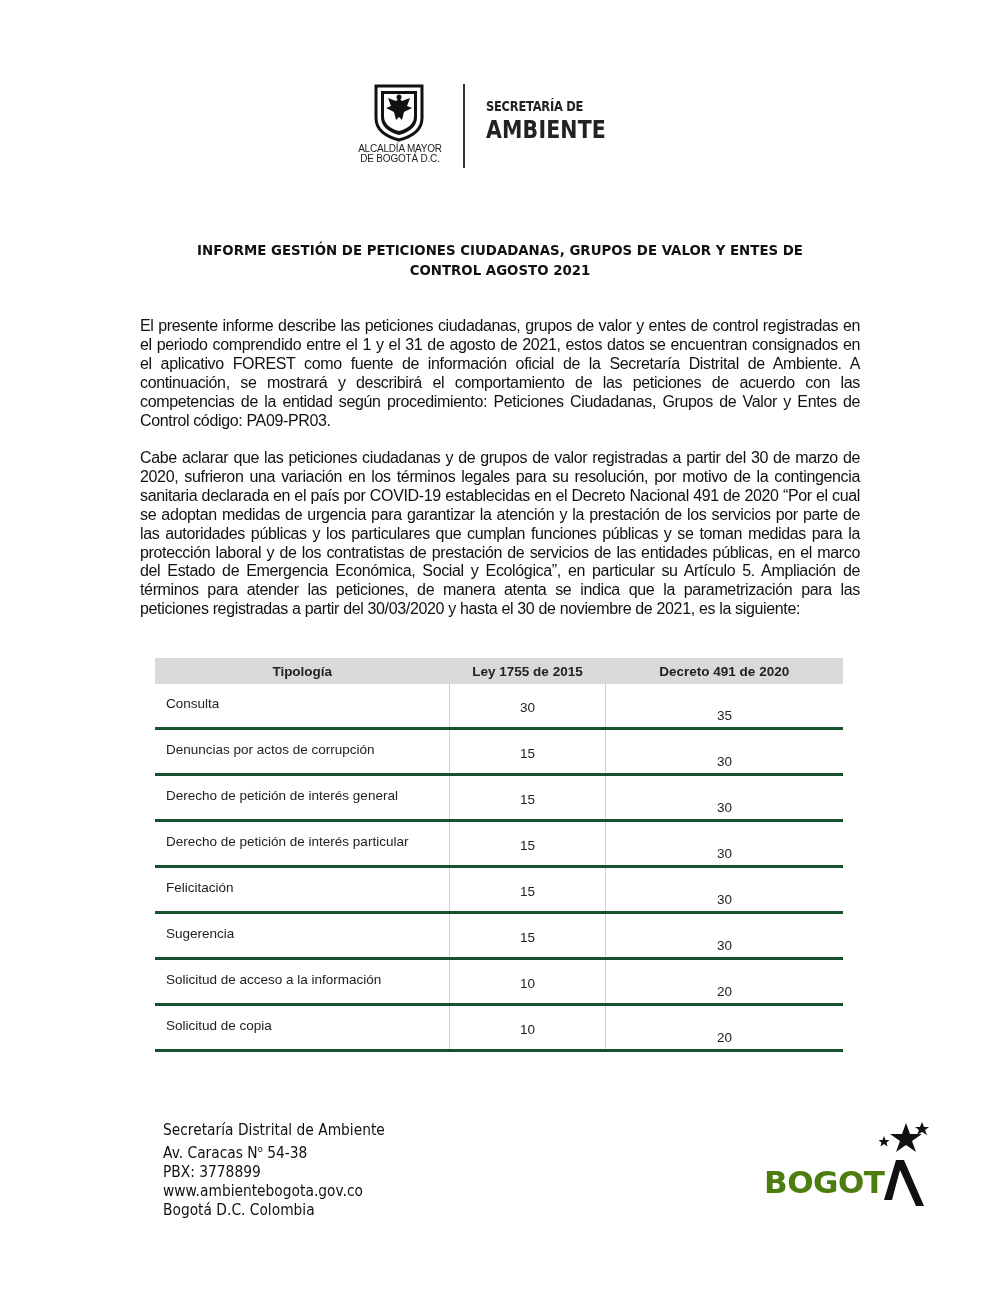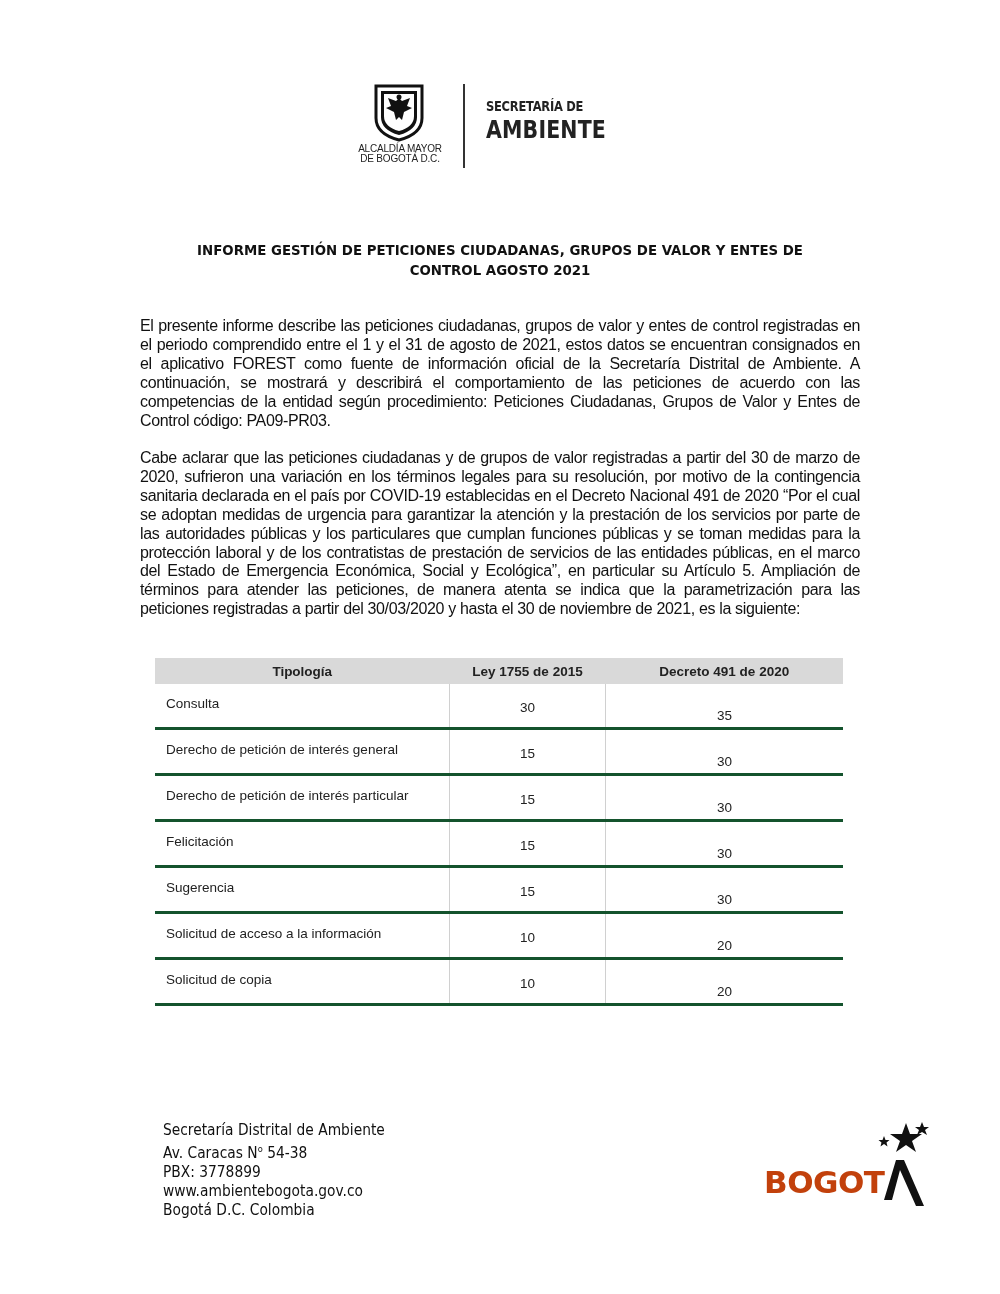--- a/index.html
+++ b/index.html
@@ -24,21 +24,21 @@
   .tbl td.c0 { padding-left: 11px; text-align: left; border-right: 1px solid #d0d0d0; width: 283px; padding-bottom: 4px; }
   .tbl td.c1 { text-align: center; border-right: 1px solid #d0d0d0; width: 155px; padding-top: 4px; }
   .tbl td.c2 { text-align: center; padding-top: 20px; }
   .tbl tr:first-child td { border-top: 0; }
 
   .footer { position: absolute; left: 163px; top: 1121px; font-family: "DejaVu Sans", sans-serif; font-size: 15px; line-height: 19px; color: #111; transform: scaleX(0.92); transform-origin: left; }
   .footer div { white-space: nowrap; }
   .footer sup { font-size: 9px; }
 
   .bogota { position: absolute; left: 762px; top: 1120px; width: 170px; height: 90px; }
-  .bogota-text { position: absolute; left: 2px; top: 44px; font-family: "DejaVu Sans", sans-serif; font-weight: bold; font-size: 31px; letter-spacing: -0.5px; color: #c2410c; }
+  .bogota-text { position: absolute; left: 2px; top: 44px; font-family: "DejaVu Sans", sans-serif; font-weight: bold; font-size: 31px; letter-spacing: -0.5px; color: #4d7c0f; }
 </style>
 </head>
 <body>
 
 <div class="header-logos">
   <svg class="coat" viewBox="0 0 50 58">
     <path d="M2 2 H48 V34 Q48 50 25 56 Q2 50 2 34 Z" fill="#fff" stroke="#111" stroke-width="3"></path>
     <path d="M7 7 H43 V33 Q43 46 25 51 Q7 46 7 33 Z" fill="#111"></path>
     <path d="M10 10 H40 V32 Q40 43 25 47 Q10 43 10 32 Z" fill="#fff"></path>
     <path d="M25 14 l3 3 l8 -3 l-3 8 l5 2 l-8 4 l-2 8 l-3 -3 l-3 3 l-2 -8 l-8 -4 l5 -2 l-3 -8 l8 3 Z" fill="#111"></path>
@@ -67,20 +67,25 @@
       <th>Tipología</th>
       <th>Ley 1755 de 2015</th>
       <th>Decreto 491 de 2020</th>
     </tr>
   </thead>
   <tbody>
     <tr>
         <td class="c0">Consulta</td>
         <td class="c1">30</td>
         <td class="c2">35</td>
+      </tr>
+    <tr>
+        <td class="c0">Denuncias por actos de corrupción</td>
+        <td class="c1">15</td>
+        <td class="c2">30</td>
       </tr>
     <tr>
         <td class="c0">Derecho de petición de interés general</td>
         <td class="c1">15</td>
         <td class="c2">30</td>
       </tr>
     <tr>
         <td class="c0">Derecho de petición de interés particular</td>
         <td class="c1">15</td>
         <td class="c2">30</td>

